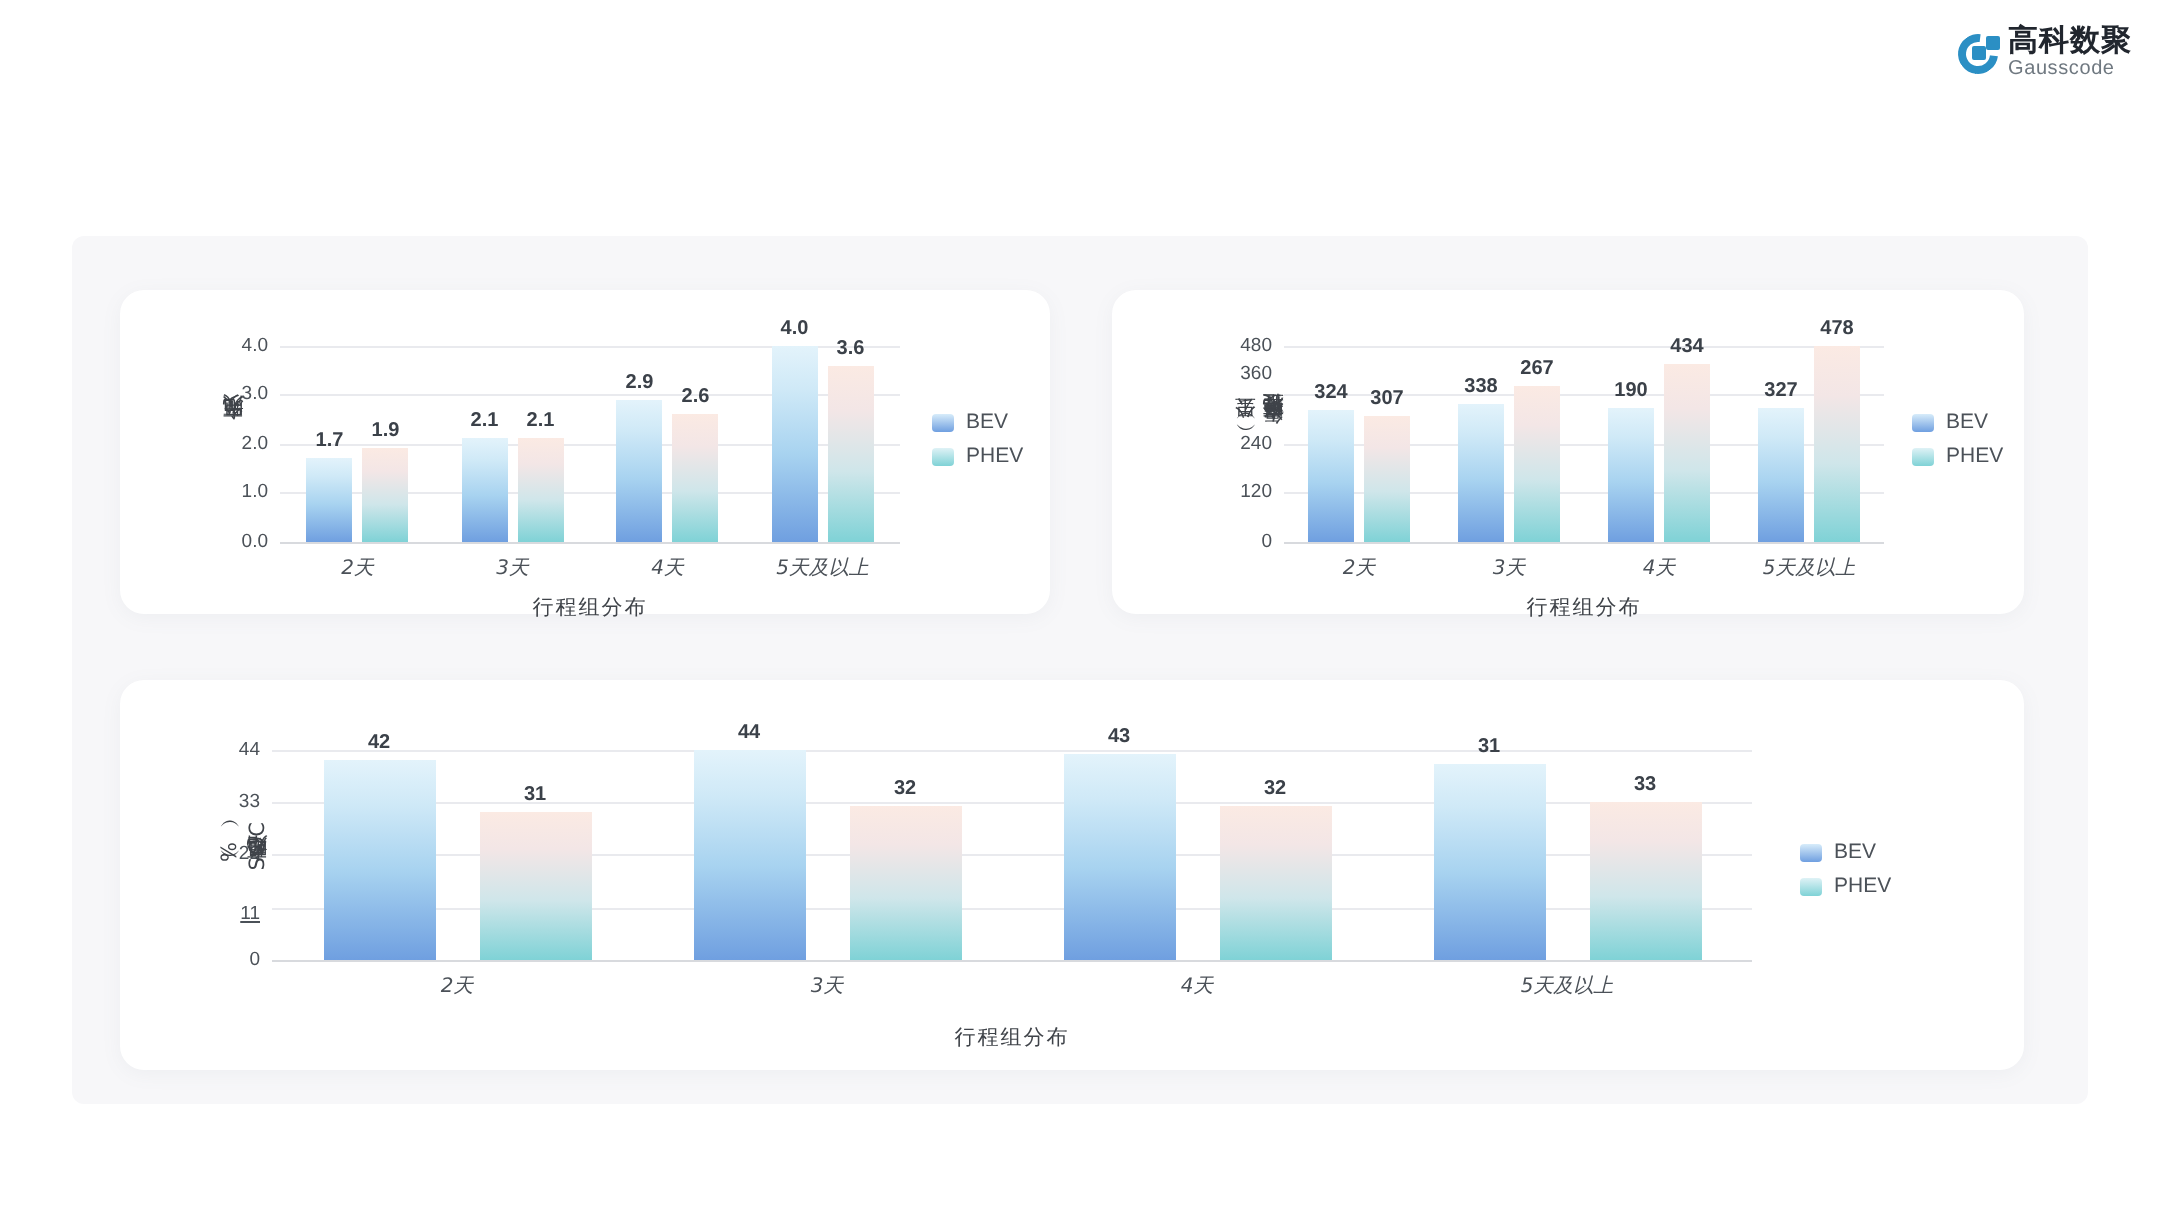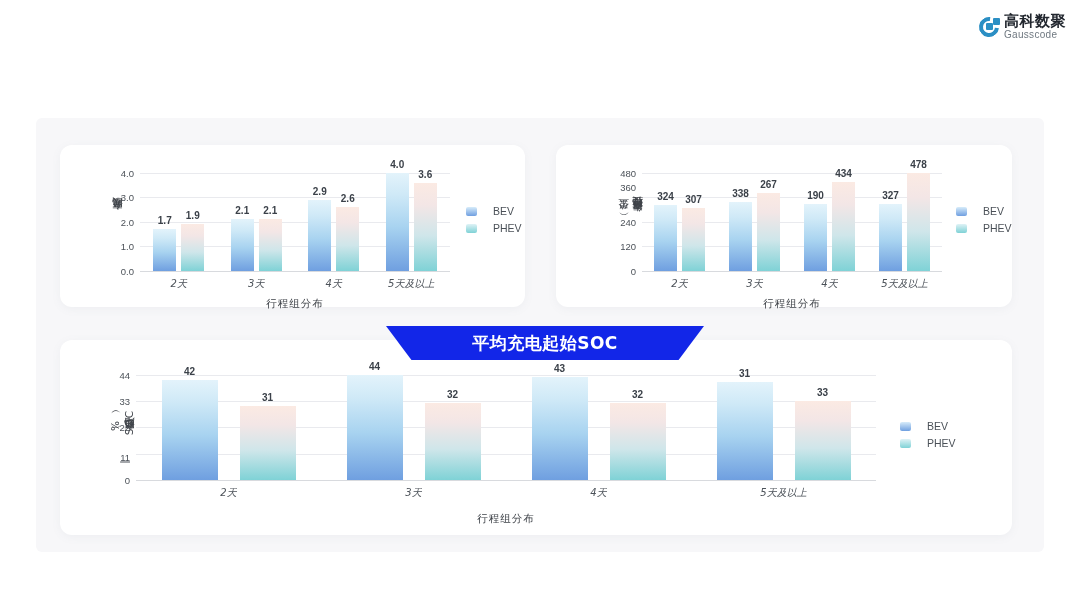--- a/index.html
+++ b/index.html
@@ -93,21 +93,21 @@
     font-family:"DejaVu Sans","Liberation Sans",sans-serif;
     font-style:italic;
   }
   .xlabel {
     position:absolute; transform:translateX(-50%);
     font-size:10.5px; color:#3f4349; letter-spacing:1px; white-space:nowrap;
     font-family:"DejaVu Sans","Liberation Sans",sans-serif;
   }
 
   .legend { position:absolute; display:flex; flex-direction:column; gap:5px; }
-  .legend-item { display:flex; align-items:center; gap:16px; }
+  .legend-item { display:flex; align-items:center; gap:6px; }
   .swatch { width:11px; height:9px; border-radius:2px; }
   .swatch.bev  { background:linear-gradient(180deg,#d7ecfa 0%,#6f9fe0 100%); }
   .swatch.phev { background:linear-gradient(180deg,#dff2f6 0%,#7fd2d6 100%); }
   .legend-lbl { font-size:10.5px; color:#4b5158; font-family:"Liberation Sans",sans-serif; }
 </style>
 </head>
 <body>
 
 <div class="page">
 
@@ -275,15 +275,14 @@
             <div class="legend-lbl">BEV</div>
           </div>
           <div class="legend-item">
             <div class="swatch phev"></div>
             <div class="legend-lbl">PHEV</div>
           </div>
         </div>
       </div>
   </div>
 
-  <div class="ribbon" id="ribbon3">平均充电起始SOC</div>
 
 </div>
 
 </body></html>

